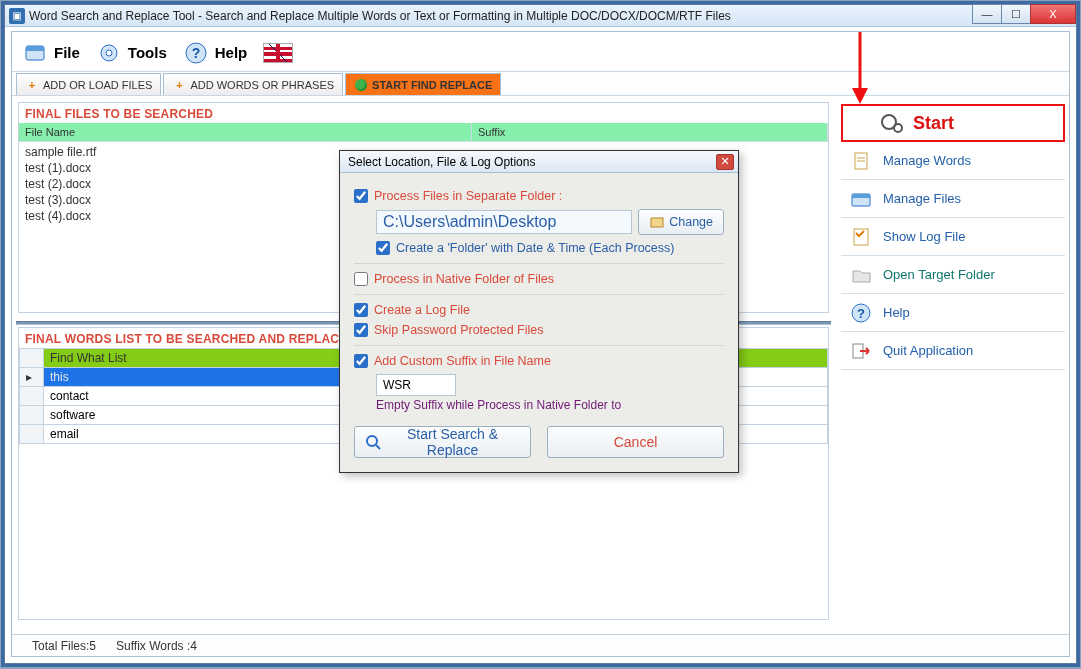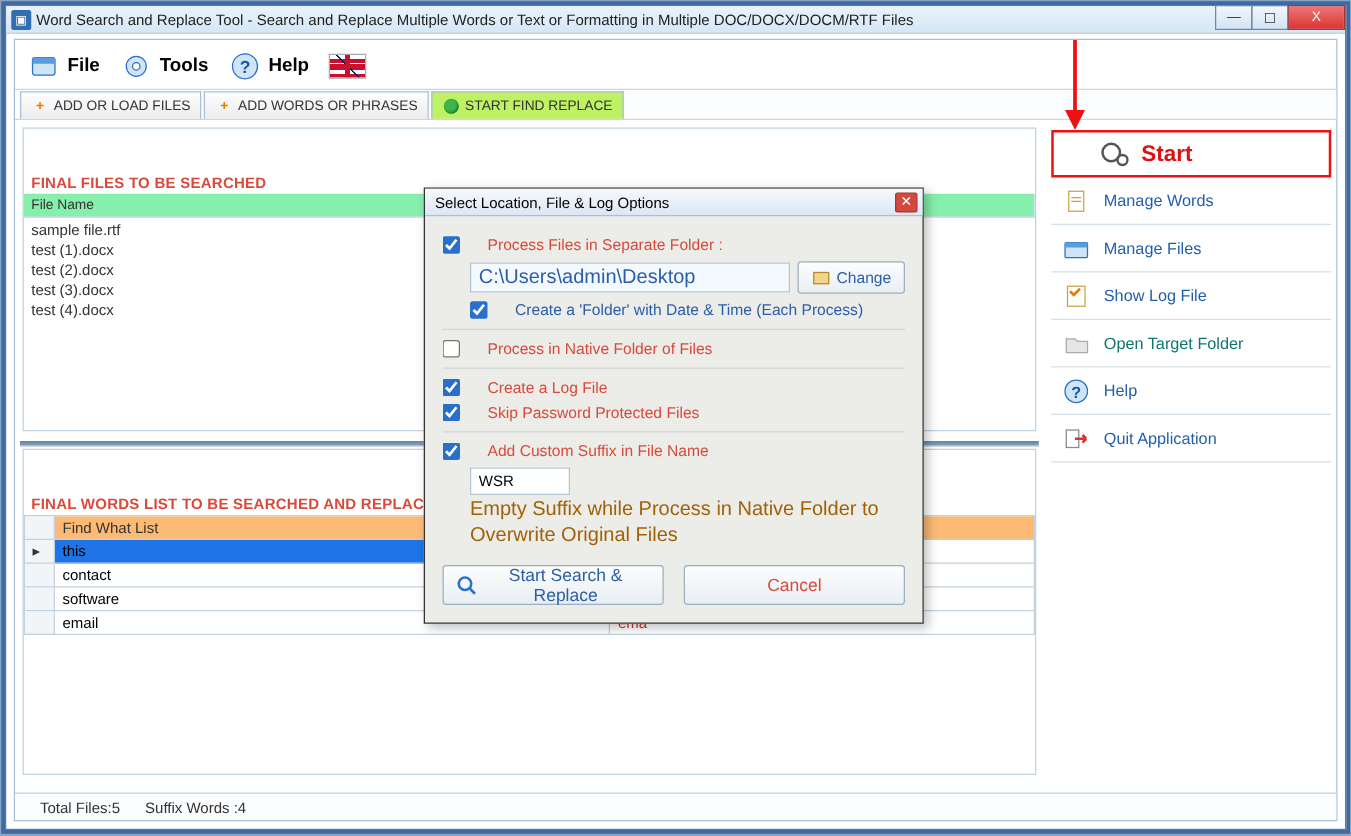--- a/index.html
+++ b/index.html
@@ -17,76 +17,76 @@
 
 .menubar { height: 40px; display: flex; align-items: center; gap: 16px; padding: 4px 10px 2px; border-bottom: 1px solid #c9d7e4; }
 .menuitem { display: flex; align-items: center; gap: 6px; color: #000000; font-size: 15px; font-weight: 600; cursor: pointer; }
 .menuitem .mi-icon { width: 26px; height: 26px; display: flex; align-items: center; justify-content: center; }
 .flag { width: 30px; height: 20px; background: #fff; border: 1px solid #aaa; position: relative; overflow: hidden; }
 .flag::before { content:""; position:absolute; inset:0; background: repeating-linear-gradient(0deg,#c8102e 0 3px, #fff 3px 6px); }
 .flag::after { content:""; position:absolute; inset:0; background: linear-gradient(90deg, transparent 42%, #c8102e 42% 58%, transparent 58%), linear-gradient(0deg, transparent 42%, #c8102e 42% 58%, transparent 58%), linear-gradient(45deg, transparent 48%, #012169 48% 52%, transparent 52%); mix-blend-mode: normal; }
 
 .tabbar { height: 24px; display: flex; align-items: flex-end; padding: 0 4px; border-bottom: 1px solid #c9d7e4; background: #fcfdfe; }
 .tab { height: 22px; border: 1px solid #a9bfd6; border-bottom: none; background: linear-gradient(#fefefe,#ececec); padding: 0 8px; display: flex; align-items: center; gap: 4px; font-size: 11px; color: #333; margin-right: 2px; cursor: pointer; }
-.tab.active { background: #bef264; }
+.tab.active { background: #f97316; font-weight: bold; }
 .tab .ticon { width: 14px; height: 14px; display: inline-flex; align-items: center; justify-content: center; }
 .green-dot { width:12px; height:12px; border-radius:50%; background:#3cb64a; display:inline-block; box-shadow: inset -1px -1px 2px #197a25;}
 .plus { color:#e07b00; font-weight:bold; }
 
 .content { position: absolute; top: 66px; left: 0; right: 0; bottom: 26px; display: flex; }
 .leftcol { flex: 1; padding: 4px 6px 4px 4px; display: flex; flex-direction: column; }
 .rightcol { width: 232px; padding: 6px 4px; border-left: none; }
 
-.panel-title { color: #d94a3a; font-size: 12px; font-weight: 600; padding: 4px 6px 2px; letter-spacing: .2px; margin-top: 32px; }
+.panel-title { color: #d94a3a; font-size: 12px; font-weight: 600; padding: 4px 6px 2px; letter-spacing: .2px; }
 .panel { border: 1px solid #c2d2e0; margin: 0 2px 6px; background: #fff; }
 
 .table-head { display: flex; background: #86efac; border-bottom: 1px solid #d0dce6; font-size: 11px; color: #333; }
 .table-head div { padding: 3px 6px; border-right: 1px solid #d0dce6; }
 .col-file { width: 56%; }
 .col-status { flex: 1; }
 .filelist { padding: 2px 6px 8px; font-size: 12px; color: #333; }
 .filelist div { padding: 1px 0; }
 
 .hr { height: 4px; background: #7c98b3; border-top:1px solid #5d7d9b; border-bottom:1px solid #a9bfd6; margin: 2px 0; }
 
 .wordtable { width: 100%; border-collapse: collapse; font-size: 12px; }
 .wordtable th, .wordtable td { border: 1px solid #c2d2e0; padding: 2px 6px; text-align: left; }
-.wordtable th { background: #fdba74; font-weight: normal; color: #333; }
+.wordtable th { background: #84cc16; font-weight: normal; color: #333; }
 .wordtable .rowhead { width: 24px; background: #f2f5f8; }
-.wordtable tr.sel td.find { background: #1e74e6; color: #000000; }
+.wordtable tr.sel td.find { background: #1e74e6; color: #e5e5e5; }
 .wordtable td.rep { color: #c33; }
 .wordtable td.rep.u { text-decoration: underline; color:#333; }
 .rowptr { color:#333; }
 
 .sidebar-item { display: flex; align-items: center; gap: 10px; height: 38px; padding: 0 8px; border-bottom: 1px solid #d3dfe9; color: #225faa; font-size: 13px; cursor: pointer; }
 .sidebar-item.highlight { border: 2px solid #e11; color: #d11; font-size: 18px; font-weight: 600; padding-left: 36px; }
 .sidebar-item .si-icon { width: 24px; height: 24px; display: flex; align-items: center; justify-content: center; }
 .sidebar-item.disabled { color: #0f766e; }
 
 .statusbar { position: absolute; left: 0; right: 0; bottom: 0; height: 22px; border-top: 1px solid #c2d2e0; display: flex; align-items: center; gap: 20px; padding: 0 20px; font-size: 12px; color: #333; background: #fbfdff; }
 
 .arrow { position: absolute; left: 848px; top: 32px; pointer-events: none; }
 .arrow svg { overflow: visible; }
 
 
 .dialog { position: absolute; left: 339px; top: 150px; width: 400px; background: #ecece9; border: 1px solid #333; box-shadow: 3px 3px 8px rgba(0,0,0,.25); }
 .dlg-title { height: 22px; background: linear-gradient(#f6f9fd,#dbe7f4); border-bottom: 1px solid #a9bfd6; display:flex; align-items:center; justify-content:space-between; padding: 0 4px 0 8px; font-size: 12px; }
 .dlg-close { width: 18px; height: 16px; background: #d04a3d; color: #fff; display:flex; align-items:center; justify-content:center; font-size:11px; border:1px solid #a33; border-radius:2px; cursor:pointer; }
 .dlg-body { padding: 10px 14px 14px; font-size: 12.5px; }
-.opt-row { margin: 6px 0; display:flex; align-items:center; gap:22px; }
+.opt-row { margin: 6px 0; display:flex; align-items:center; gap:6px; }
 .opt-row.red label, .opt-row.red { color: #d94a3a; }
 .opt-row.blue, .opt-row.blue label { color: #2a5ea8; }
 .indent { margin-left: 22px; }
 .pathbox { display:flex; gap:6px; align-items:center; margin-left: 22px; }
 .pathbox input { flex:1; height: 24px; border: 1px solid #b6c6d3; background: #f4f9fd; padding: 0 6px; font-size: 16px; color: #2a5ea8; }
 .btn { height: 26px; border: 1px solid #9cb0c2; background: linear-gradient(#fdfdfd,#e8eef3); border-radius: 3px; padding: 0 10px; display:inline-flex; align-items:center; gap:4px; cursor:pointer; font-size:12.5px; color: #2a5ea8; }
 .btn .bicon { width:16px; height:16px; display:inline-flex; align-items:center; justify-content:center; }
 .sep { border-top: 1px solid #cfd5d8; margin: 8px 0; }
 .suffix input { width: 80px; height: 22px; border:1px solid #b6c6d3; padding: 0 6px; margin-left: 22px; font-size:12px; }
-.hint { color: #a16207; margin-left: 22px; font-size: 16px; line-height: 1.3; margin-top: 2px; }
+.hint { color: #701a75; margin-left: 22px; font-size: 12px; line-height: 1.3; margin-top: 2px; }
 .dlg-actions { display:flex; gap: 16px; margin-top: 12px; }
 .dlg-actions .btn.big { flex:1; height: 32px; font-size: 14px; justify-content:center; }
 .dlg-actions .cancel { width: 90px; color: #d94a3a; }
 
 input[type=checkbox] { width:14px; height:14px; accent-color:#2a6fc9; }
 </style>
 </head>
 <body>
 
 <div class="window">
@@ -335,21 +335,20 @@
 
     <div class="opt-row red">
       <input type="checkbox" checked="" style="">
       <label>Add Custom Suffix in File Name</label>
     </div>
     <div class="suffix">
       <input type="text" value="WSR" style="">
     </div>
     <div class="hint">
       <div>Empty Suffix while Process in Native Folder to</div>
-      <div>Overwrite Original Files</div>
     </div>
 
     <div class="dlg-actions">
       <button class="btn big">
         <span class="bicon">
             <svg width="16" height="16">
               <circle cx="7" cy="7" r="5" fill="none" stroke="#2a6fc9" stroke-width="2"></circle>
               <line x1="11" y1="11" x2="15" y2="15" stroke="#2a6fc9" stroke-width="2"></line>
             </svg>
           </span>

